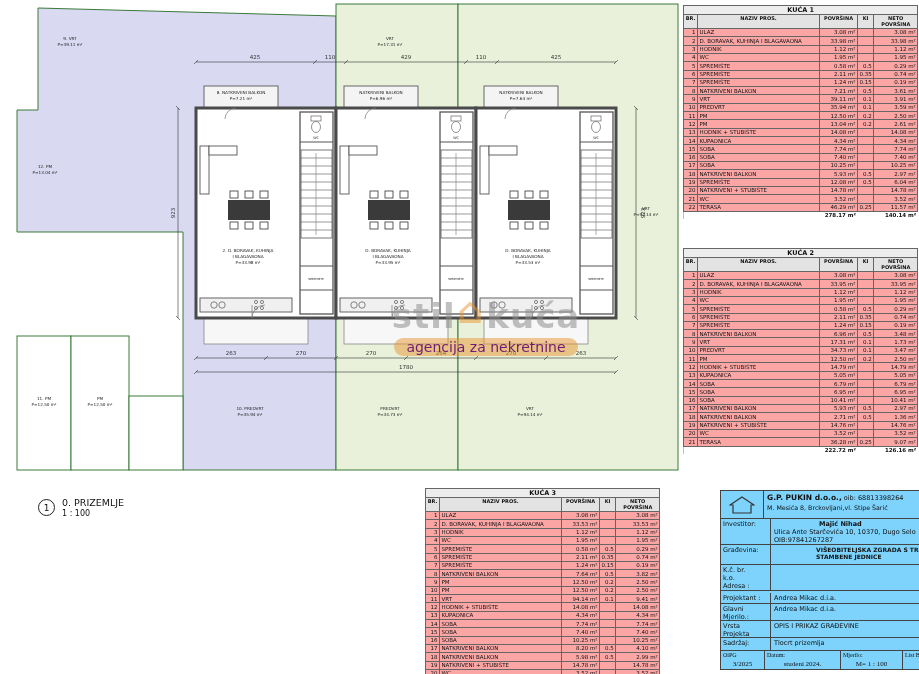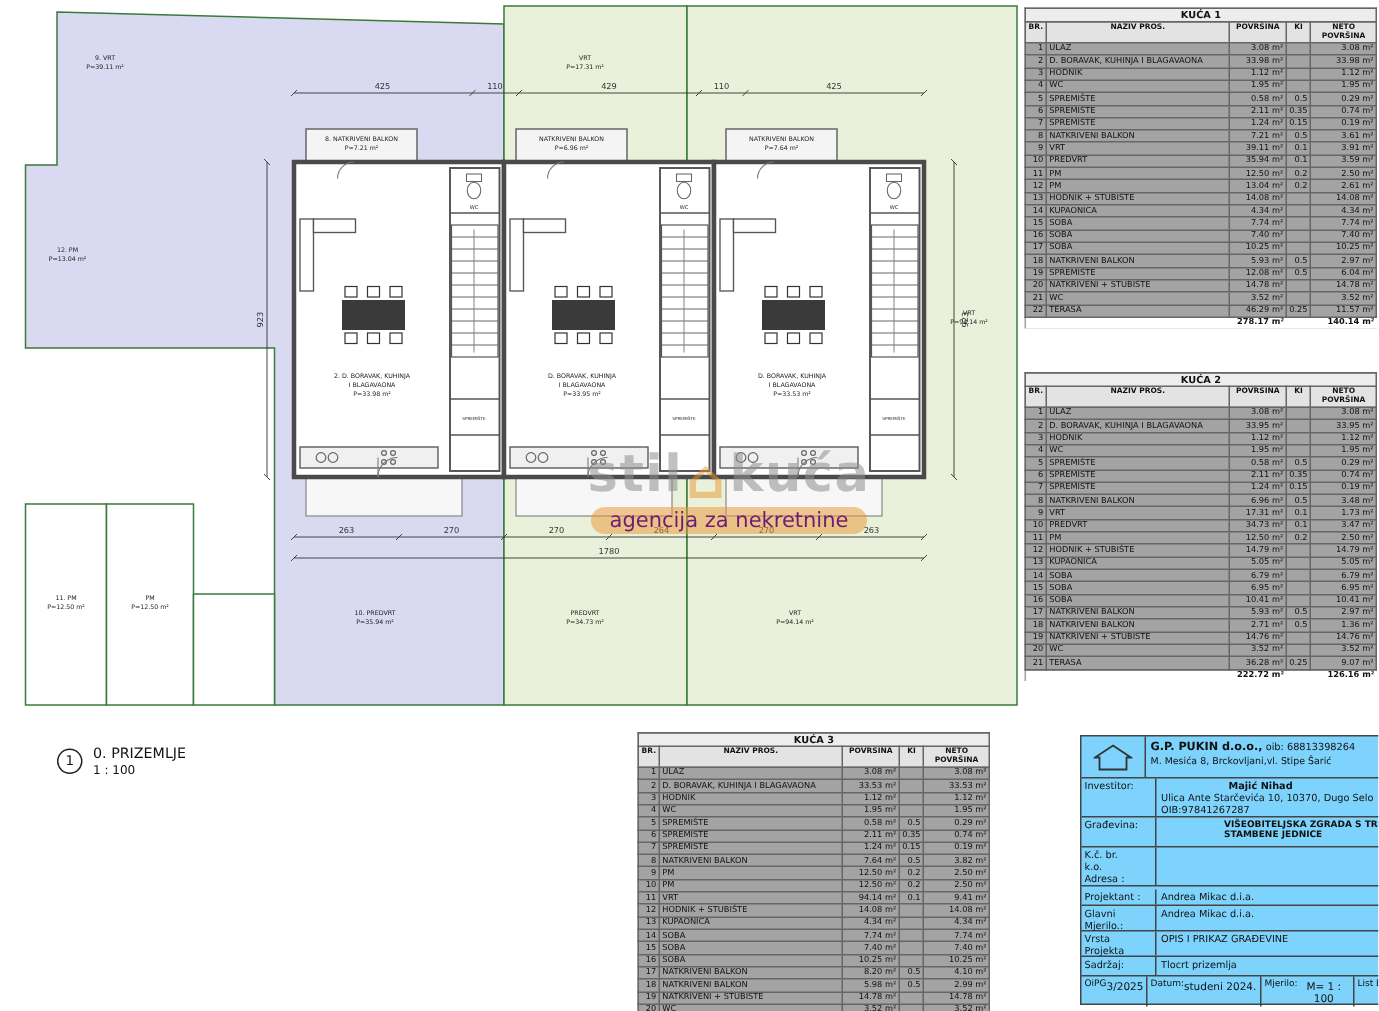--- a/index.html
+++ b/index.html
@@ -1,20 +1,20 @@
 <!DOCTYPE html>
 <html><head>
 <meta charset="utf-8">
 <style>
   html,body{margin:0;padding:0;background:#fff;}
   body{font-family:"DejaVu Sans", sans-serif;color:#111;}
   .page{position:relative;width:919px;height:674px;background:#fff;overflow:hidden;}
 
   
-  .area-table{position:absolute;border-collapse:collapse;font-size:5.5px;line-height:1.15;background:#a3a3a3;table-layout:fixed;}
+  .area-table{position:absolute;border-collapse:collapse;font-size:5.5px;line-height:1.15;background:#fca5a5;table-layout:fixed;}
   .area-table td,.area-table th{border:1px solid #666;padding:0.5px 1.5px;vertical-align:top;overflow:hidden;white-space:nowrap;}
   .area-table .t-title td{text-align:center;font-weight:bold;font-size:6.5px;background:#ededed;}
   .area-table .t-head th{background:#e3e3e3;font-weight:bold;text-align:center;font-size:5px;white-space:normal;}
   .area-table .c0{width:10px;text-align:right;}
   .area-table .c1{width:118px;text-align:left;}
   .area-table .c2{width:34px;text-align:right;}
   .area-table .c3{width:12px;text-align:right;}
   .area-table .c4{width:40px;text-align:right;}
   .area-table .t-total td{border-left:none;border-right:none;border-bottom:none;border-top:1.5px solid #555;font-weight:bold;text-align:right;background:#fff;}
   #table-kuca1{left:683px;top:5px;}
@@ -22,21 +22,21 @@
   #table-kuca3{left:425px;top:488px;}
 
   
   .plan-wrap{position:absolute;left:0;top:0;width:680px;height:480px;}
   .plan-wrap svg{display:block;}
   .ptext{font-family:"DejaVu Sans",sans-serif;fill:#222;}
   .dimtext{font-family:"DejaVu Sans",sans-serif;fill:#333;}
 
   
   .watermark{position:absolute;left:330px;top:296px;width:312px;text-align:center;pointer-events:none;}
-  .wm-brand{font-size:34px;font-weight:bold;color:#8f8f8f;opacity:.55;letter-spacing:1px;display:flex;align-items:flex-end;justify-content:center;gap:2px;}
+  .wm-brand{font-size:34px;font-weight:bold;color:#8f8f8f;opacity:.55;letter-spacing:1px;display:flex;align-items:flex-start;justify-content:center;gap:2px;}
   .wm-house{color:#e8952f;font-size:36px;line-height:30px;opacity:.9;}
   .wm-tagline{display:inline-block;margin-top:2px;font-size:14px;color:#701a75;background:rgba(232,149,47,.5);border-radius:9px;padding:1px 12px;}
 
   
   .scale-note{position:absolute;left:38px;top:497px;display:flex;align-items:center;gap:7px;}
   .scale-circle{width:15px;height:15px;border:1.2px solid #222;border-radius:50%;font-size:9px;display:flex;align-items:center;justify-content:center;}
   .scale-title{font-size:9.5px;color:#111;}
   .scale-val{font-size:8px;color:#111;margin-top:1px;}
 
   
@@ -47,21 +47,21 @@
   .tb-value{flex:1;padding:1px 3px;box-sizing:border-box;}
   .tb-company{display:flex;align-items:stretch;height:27px;}
   .tb-logo{width:42px;border-right:1px solid #444;display:flex;align-items:center;justify-content:center;}
   .tb-company-text{flex:1;padding:2px 3px;}
   .tb-company-name{font-size:7.5px;font-weight:bold;}
   .tb-company-name .oib{font-weight:normal;font-size:6.5px;}
   .tb-company-addr{font-size:6.3px;margin-top:2px;}
   .tb-bold{font-weight:bold;padding-left:45px;}
   .tb-stack div{line-height:1.25;}
   .tb-bottom{display:flex;height:22px;}
-  .tb-cell{border-right:1px solid #444;display:flex;flex-direction:row;padding:1px 2px;box-sizing:border-box;}
+  .tb-cell{border-right:1px solid #444;display:flex;flex-direction:column;padding:1px 2px;box-sizing:border-box;font-family:Liberation Serif, serif;}
   .tb-cell:last-child{border-right:none;}
   .tb-cell .lab{font-size:6px;}
   .tb-cell .val{font-size:7px;text-align:center;margin-top:2px;}
   .w1{width:44px;}.w2{width:76px;}.w3{width:62px;justify-content:space-between;}.w4{flex:1;}
 </style>
 </head>
 <body>
 
 <div class="page">
 

